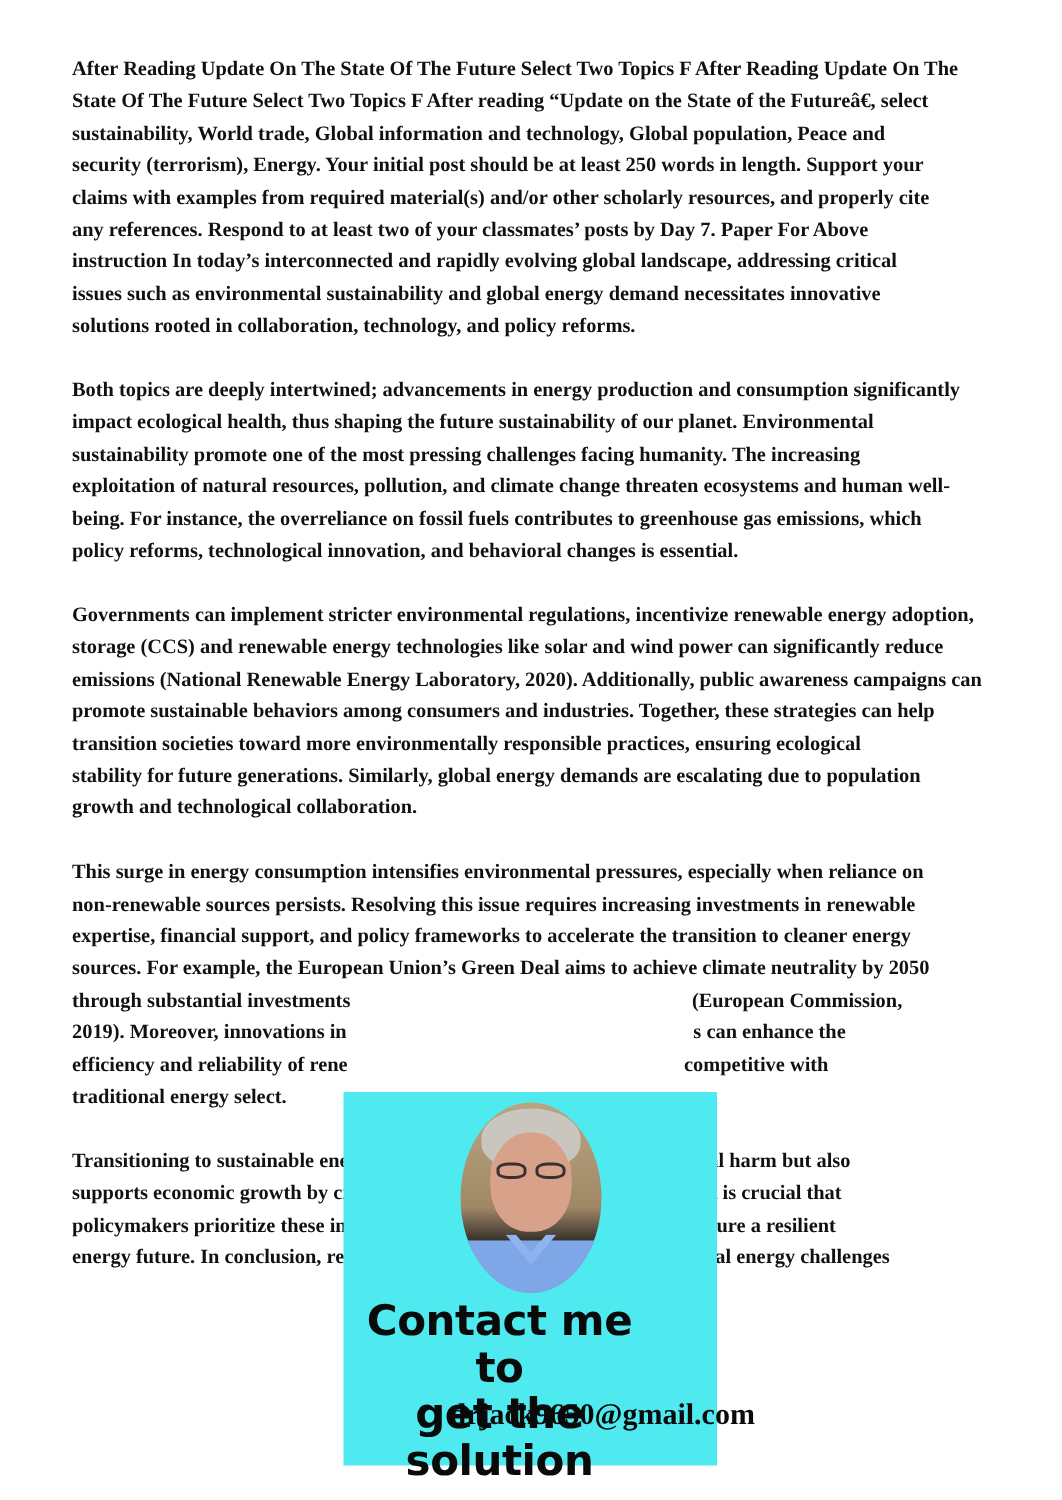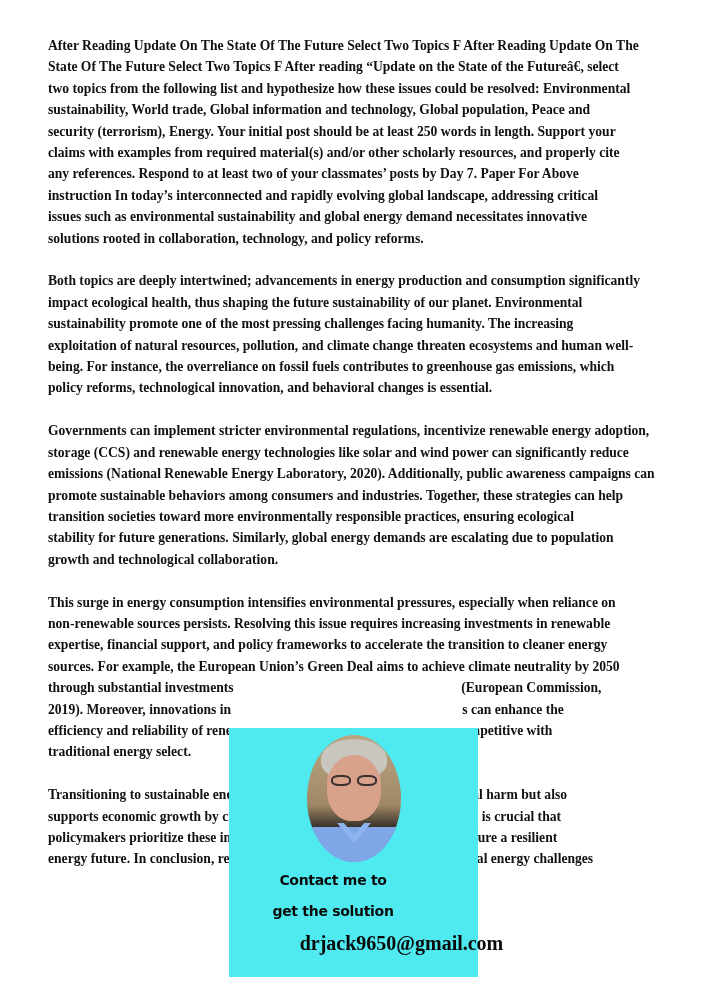--- a/index.html
+++ b/index.html
@@ -79,21 +79,21 @@
     clip-path: polygon(0 0, 50% 100%, 100% 0, 80% 0, 50% 60%, 20% 0);
   }
   .ad-headline {
     position: absolute;
     left: 0;
     top: 137px;
     width: 208px;
     text-align: center;
     font-family: "DejaVu Sans", "Liberation Sans", sans-serif;
     font-weight: bold;
-    font-size: 14px;
+    font-size: 28px;
     line-height: 31px;
     color: #0a0a0a;
     letter-spacing: -0.3px;
   }
   .ad-headline span { display: block; }
   .ad-email {
     position: absolute;
     left: 0;
     top: 204px;
     width: 249px;
@@ -105,21 +105,20 @@
     margin-left: 48px;
   }
 </style>
 </head>
 <body>
 
 <div class="page">
   <p class="para">
     <span class="line">After Reading Update On The State Of The Future Select Two Topics F After Reading Update On The</span>
     <span class="line">State Of The Future Select Two Topics F After reading “Update on the State of the Futureâ€, select</span>
-    <span class="line">two topics from the following list and hypothesize how these issues could be resolved: Environmental</span>
     <span class="line">sustainability, World trade, Global information and technology, Global population, Peace and</span>
     <span class="line">security (terrorism), Energy. Your initial post should be at least 250 words in length. Support your</span>
     <span class="line">claims with examples from required material(s) and/or other scholarly resources, and properly cite</span>
     <span class="line">any references. Respond to at least two of your classmates’ posts by Day 7. Paper For Above</span>
     <span class="line">instruction In today’s interconnected and rapidly evolving global landscape, addressing critical</span>
     <span class="line">issues such as environmental sustainability and global energy demand necessitates innovative</span>
     <span class="line">solutions rooted in collaboration, technology, and policy reforms.</span>
   </p>
   <p class="para">
     <span class="line">Both topics are deeply intertwined; advancements in energy production and consumption significantly</span>

